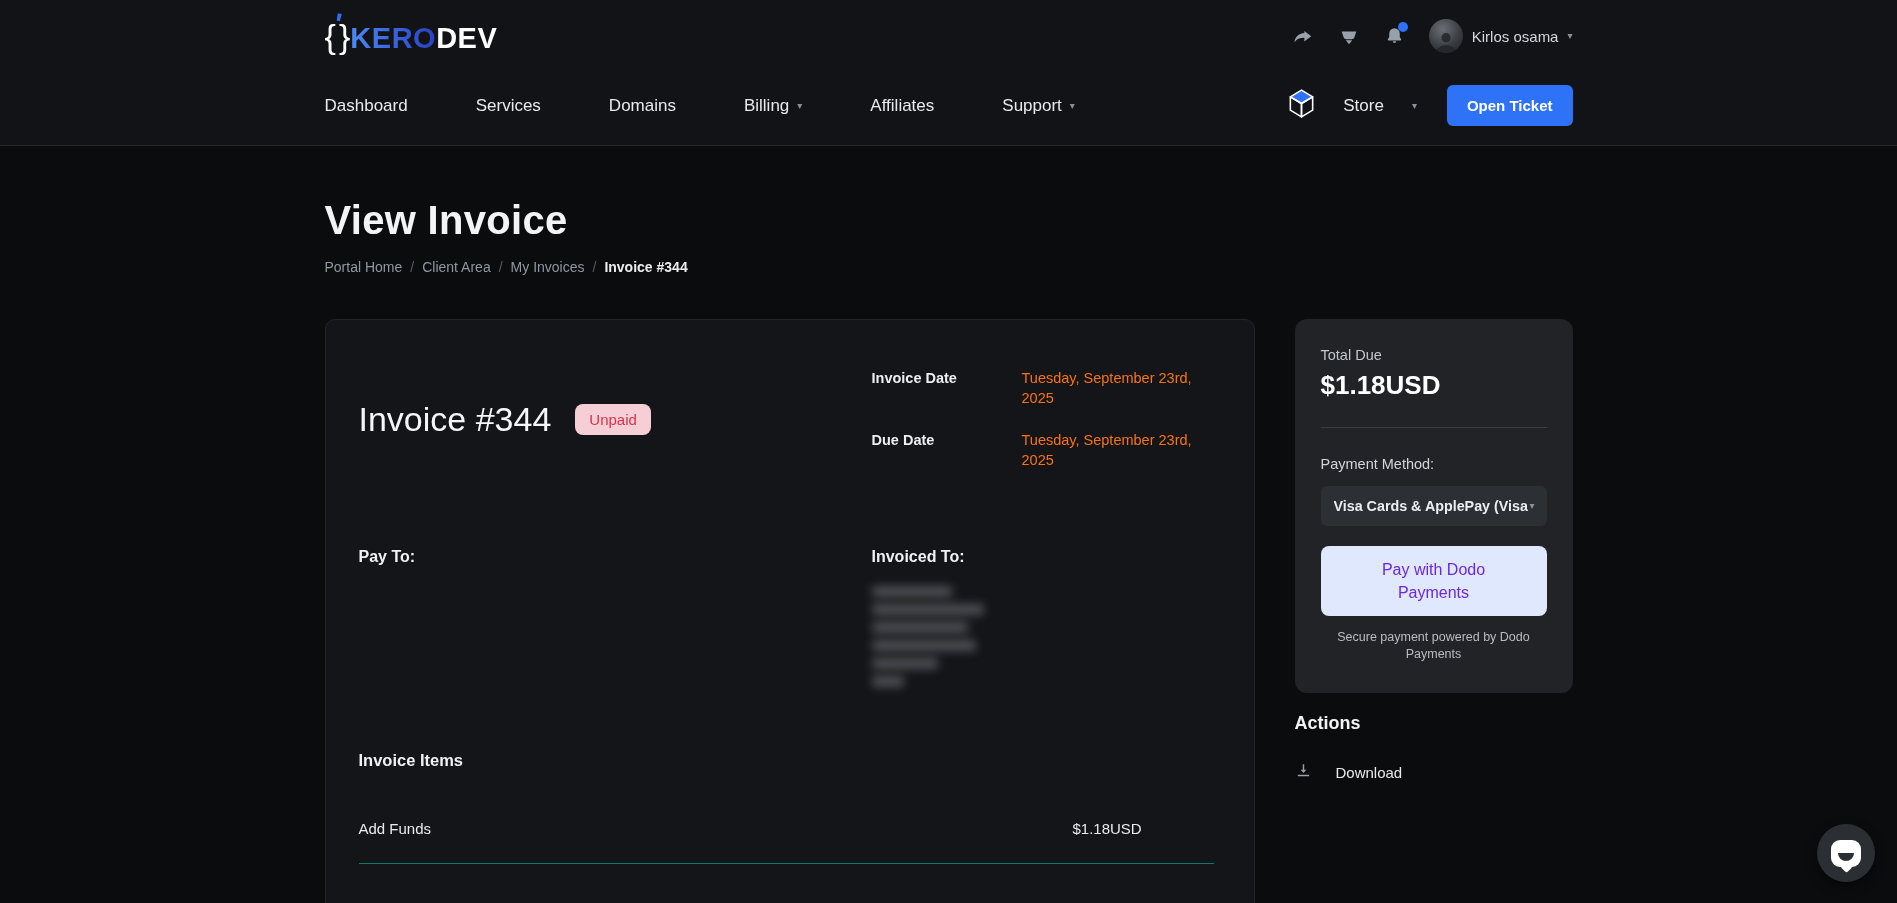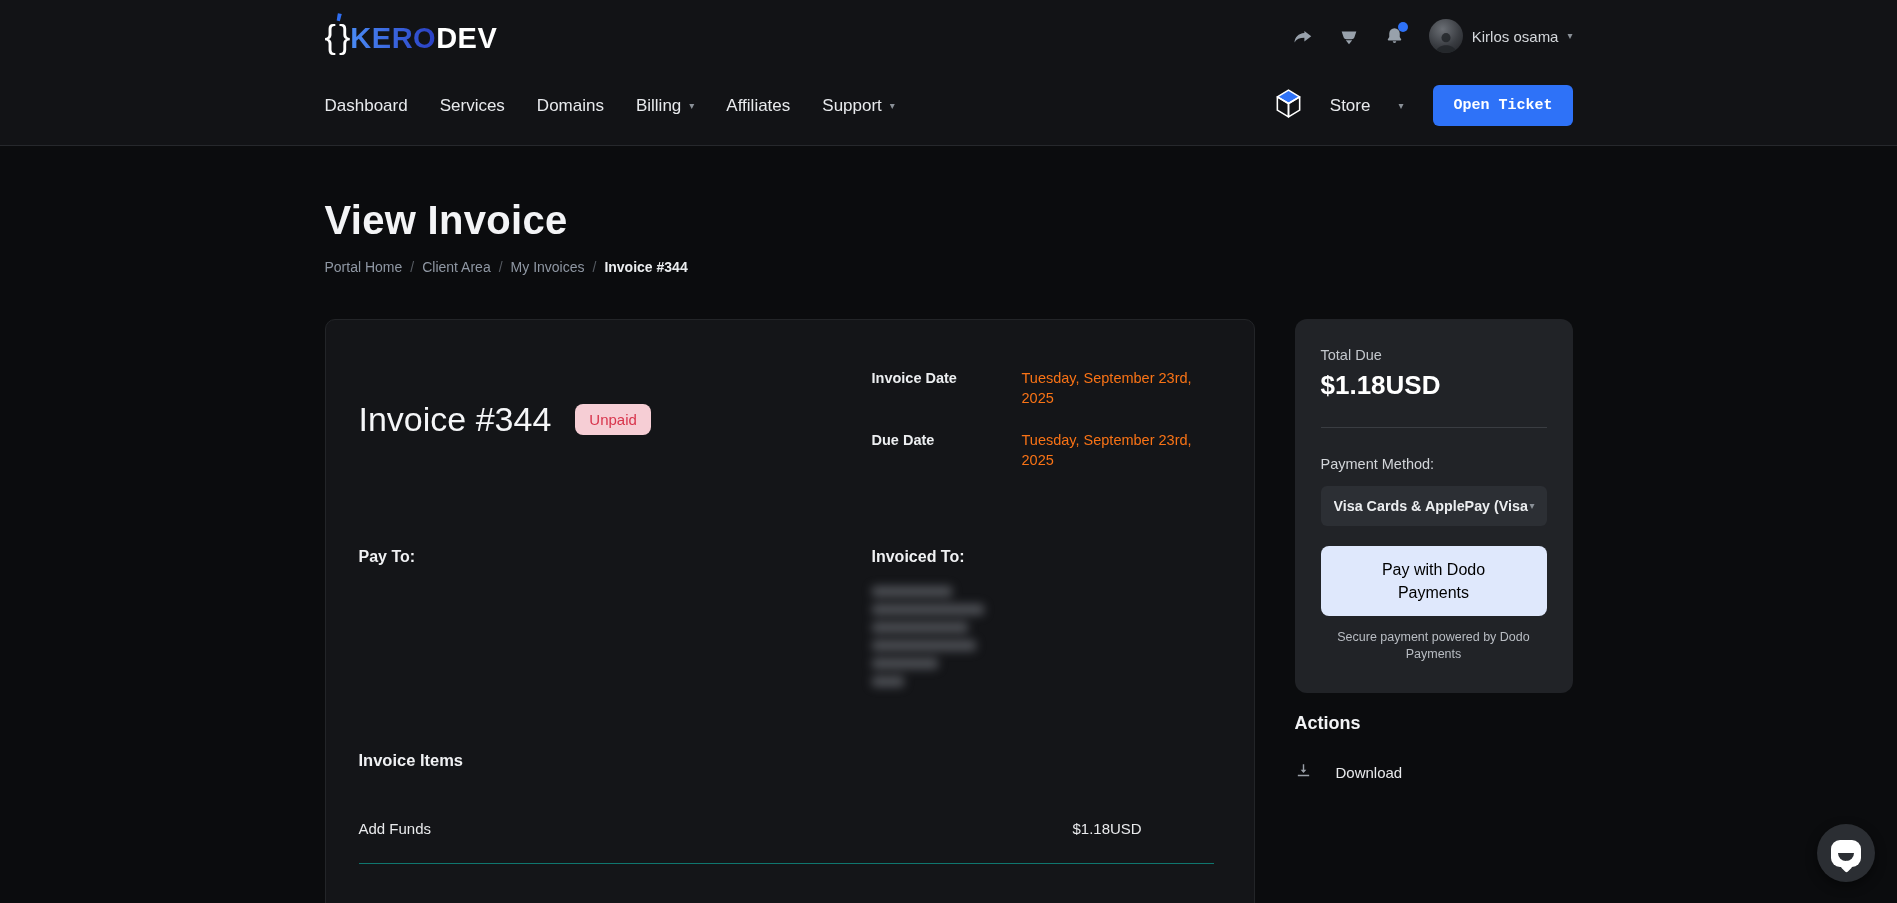--- a/index.html
+++ b/index.html
@@ -29,29 +29,29 @@
   .hicon { width:24px; height:24px; display:flex; align-items:center; justify-content:center; cursor:pointer; position:relative; }
   .hicon svg { fill:#98a1ab; }
   .bell-dot { position:absolute; top:-2px; right:-1px; width:10px; height:10px; border-radius:50%; background:#2e72f8; }
   .avatar { width:34px; height:34px; border-radius:50%; background:radial-gradient(circle at 40% 30%,#6b6f75 0%,#3a3d42 55%,#1d1f22 100%); overflow:hidden; display:flex; align-items:flex-end; justify-content:center; cursor:pointer; }
   .avatar svg { fill:#23262a; opacity:.85; }
   .user-chip { display:flex; align-items:center; gap:9px; cursor:pointer; }
   .user-name { font-size:15px; color:#d4d7db; }
   .caret { color:#8a9097; font-size:10px; line-height:1; }
 
   .header-row2 { height:79px; display:flex; align-items:center; justify-content:space-between; }
-  .nav-links { display:flex; align-items:center; gap:32px; }
+  .nav-links { display:flex; align-items:center; gap:68px; }
   .nav-item { font-size:17px; color:#e8eaed; cursor:pointer; display:flex; align-items:center; gap:8px; }
   .nav-right { display:flex; align-items:center; gap:30px; }
   .store-group { display:flex; align-items:center; gap:28px; cursor:pointer; }
   .store-label { font-size:17px; color:#e8eaed; }
   .btn-open-ticket {
     background:#2e72f8; color:#fff; border:none; border-radius:6px;
     font-size:15px; font-weight:700; padding:12px 20px; cursor:pointer;
-    font-family:Liberation Mono, monospace;
+    font-family:Liberation Sans, sans-serif;
   }
 
   
   .page-title { margin-top:52px; font-size:40px; font-weight:700; color:#f3f4f6; letter-spacing:0.3px; }
   .breadcrumb { margin-top:16px; font-size:14px; display:flex; align-items:center; gap:8px; }
   .crumb-link { color:#8f97a3; cursor:pointer; }
   .crumb-sep { color:#565b62; }
   .crumb-current { color:#eceef0; font-weight:700; }
 
   
@@ -93,21 +93,21 @@
   .total-due-label { font-size:14.5px; color:#c3c7cc; }
   .total-due-value { margin-top:7px; font-size:26px; font-weight:700; color:#fff; }
   .pay-divider { margin:26px 0 28px; border:none; border-top:1px solid #3a3d42; }
   .pm-label { font-size:14.5px; color:#d2d5d9; }
   .pm-select {
     margin-top:14px; background:#2c2f34; border-radius:6px; padding:12px 12px 12px 13px;
     display:flex; align-items:center; justify-content:space-between; cursor:pointer;
   }
   .pm-select-text { font-size:14.3px; font-weight:700; color:#eceef0; white-space:nowrap; overflow:hidden; }
   .btn-pay {
-    margin-top:20px; width:100%; background:#dfe8fc; color:#000000; border:none;
+    margin-top:20px; width:100%; background:#dfe8fc; color:#6d28d9; border:none;
     border-radius:8px; font-size:16px; font-weight:500; padding:12px 30px; line-height:1.45;
     cursor:pointer; font-family:"Liberation Sans",sans-serif;
   }
   .secure-note { margin-top:13px; font-size:12.5px; color:#b9bdc3; text-align:center; line-height:1.35; padding:0 14px; }
 
   .actions-title { margin-top:20px; font-size:18px; font-weight:700; color:#f2f3f5; }
   .download-row { margin-top:28px; display:flex; align-items:center; gap:24px; cursor:pointer; }
   .download-row svg { fill:#9aa0a8; }
   .download-label { font-size:15px; color:#e9eaec; }
 

